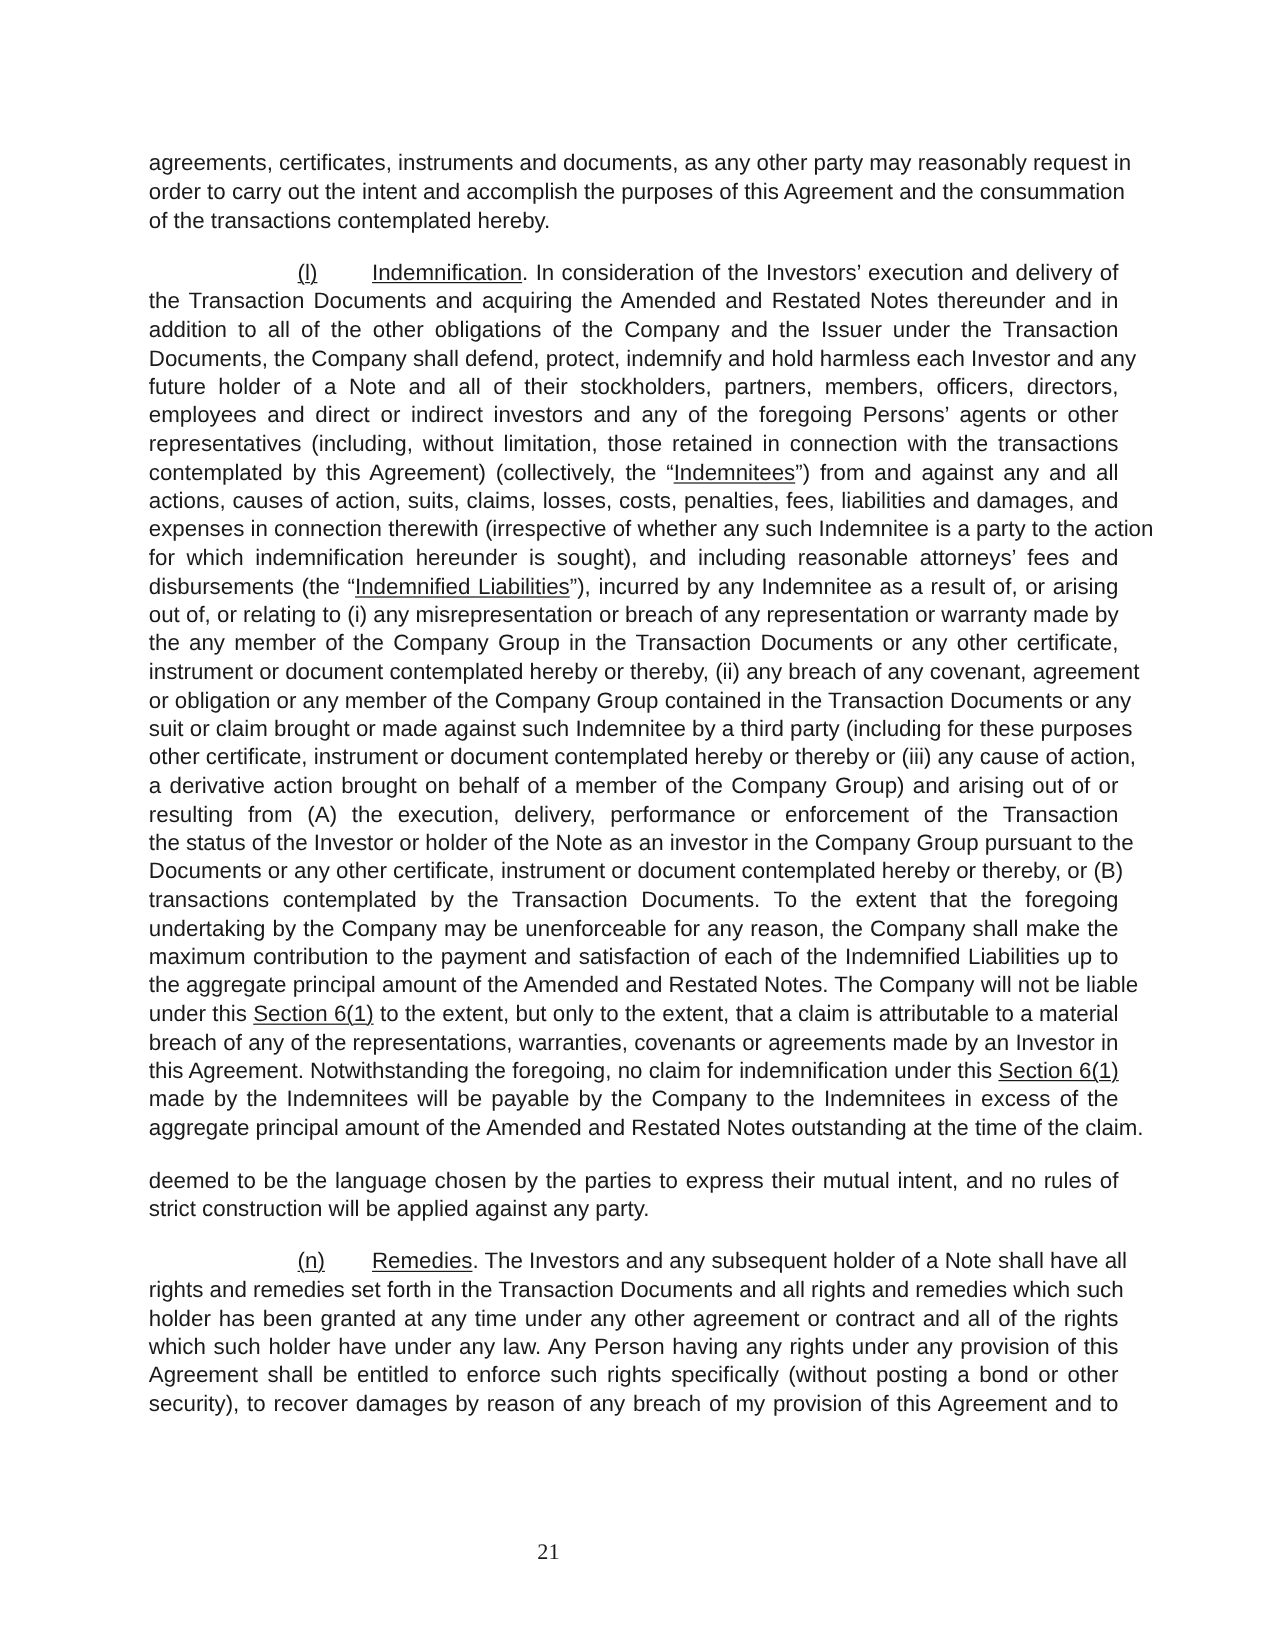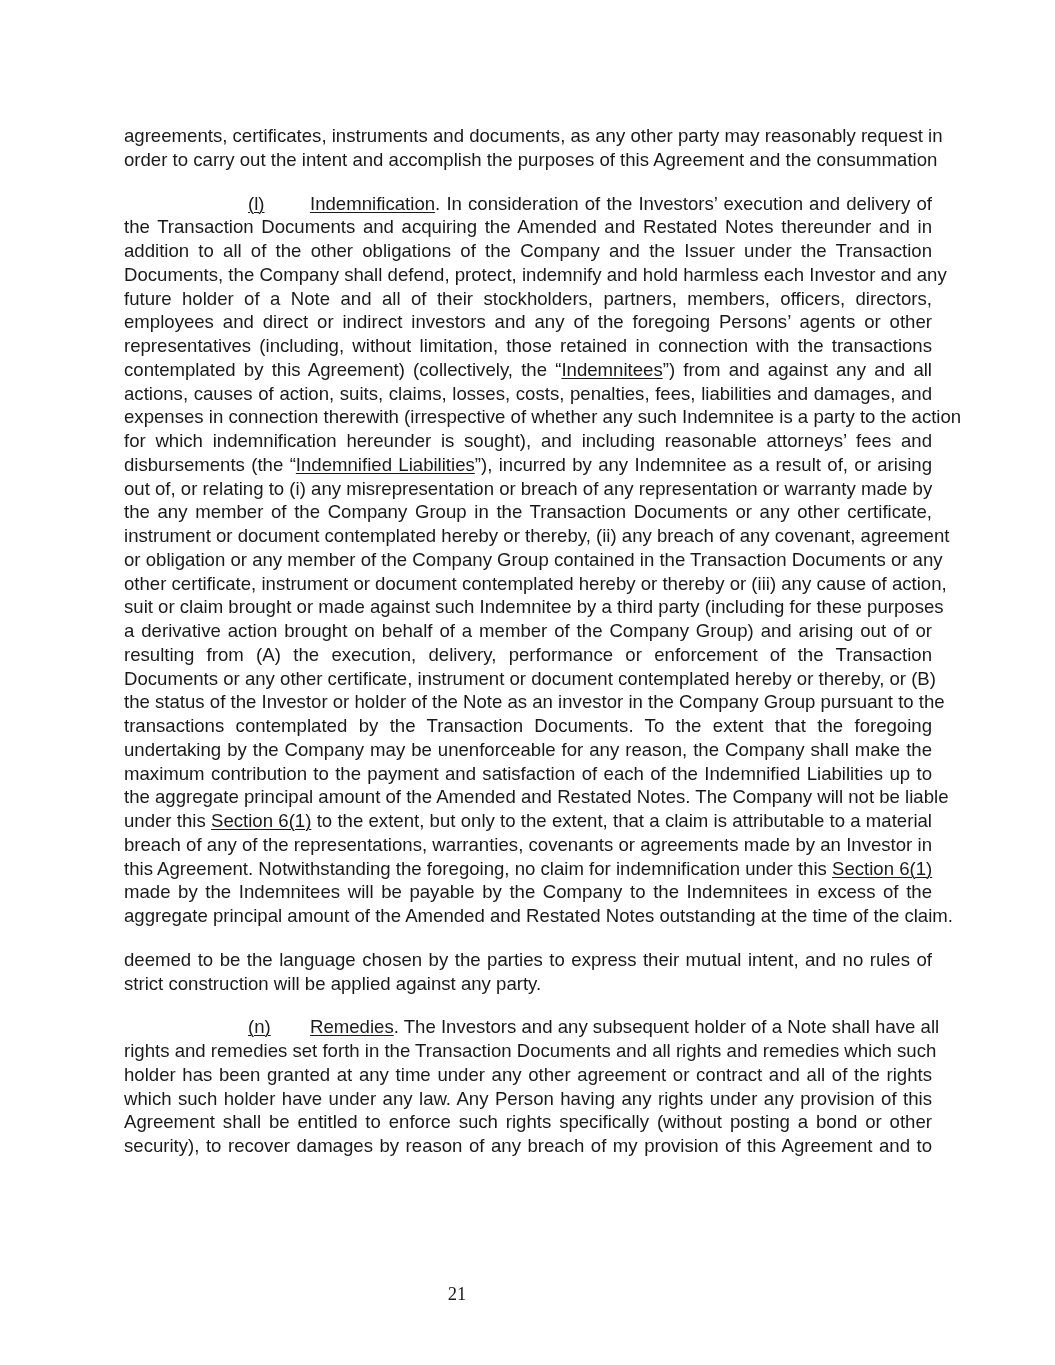--- a/index.html
+++ b/index.html
@@ -25,20 +25,21 @@
   }
 </style>
 </head>
 <body>
 
 <div class="page">
 
   <div class="para">
     <span class="line">agreements, certificates, instruments and documents, as any other party may reasonably request in</span>
     <span class="line">order to carry out the intent and accomplish the purposes of this Agreement and the consummation</span>
+    <span class="line last">of the transactions contemplated hereby.</span>
   </div>
 
   <div class="gap"></div>
 
   <div class="para">
     <span class="line"><span class="indent"></span><span class="num u">(l)</span><span class="u">Indemnification</span><span>. In consideration of the Investors’ execution and delivery of</span></span>
     <span class="line">the Transaction Documents and acquiring the Amended and Restated Notes thereunder and in</span>
     <span class="line">addition to all of the other obligations of the Company and the Issuer under the Transaction</span>
     <span class="line">Documents, the Company shall defend, protect, indemnify and hold harmless each Investor and any</span>
     <span class="line">future holder of a Note and all of their stockholders, partners, members, officers, directors,</span>
@@ -46,26 +47,26 @@
     <span class="line">representatives (including, without limitation, those retained in connection with the transactions</span>
     <span class="line"><span>contemplated by this Agreement) (collectively, the “</span><span class="u">Indemnitees</span><span>”) from and against any and all</span></span>
     <span class="line">actions, causes of action, suits, claims, losses, costs, penalties, fees, liabilities and damages, and</span>
     <span class="line">expenses in connection therewith (irrespective of whether any such Indemnitee is a party to the action</span>
     <span class="line">for which indemnification hereunder is sought), and including reasonable attorneys’ fees and</span>
     <span class="line"><span>disbursements (the “</span><span class="u">Indemnified Liabilities</span><span>”), incurred by any Indemnitee as a result of, or arising</span></span>
     <span class="line">out of, or relating to (i) any misrepresentation or breach of any representation or warranty made by</span>
     <span class="line">the any member of the Company Group in the Transaction Documents or any other certificate,</span>
     <span class="line">instrument or document contemplated hereby or thereby, (ii) any breach of any covenant, agreement</span>
     <span class="line">or obligation or any member of the Company Group contained in the Transaction Documents or any</span>
+    <span class="line">suit or claim brought or made against such Indemnitee by a third party (including for these purposes</span>
     <span class="line">other certificate, instrument or document contemplated hereby or thereby or (iii) any cause of action,</span>
-    <span class="line">suit or claim brought or made against such Indemnitee by a third party (including for these purposes</span>
     <span class="line">a derivative action brought on behalf of a member of the Company Group) and arising out of or</span>
     <span class="line">resulting from (A) the execution, delivery, performance or enforcement of the Transaction</span>
+    <span class="line">the status of the Investor or holder of the Note as an investor in the Company Group pursuant to the</span>
     <span class="line">Documents or any other certificate, instrument or document contemplated hereby or thereby, or (B)</span>
-    <span class="line">the status of the Investor or holder of the Note as an investor in the Company Group pursuant to the</span>
     <span class="line">transactions contemplated by the Transaction Documents. To the extent that the foregoing</span>
     <span class="line">undertaking by the Company may be unenforceable for any reason, the Company shall make the</span>
     <span class="line">maximum contribution to the payment and satisfaction of each of the Indemnified Liabilities up to</span>
     <span class="line">the aggregate principal amount of the Amended and Restated Notes. The Company will not be liable</span>
     <span class="line"><span>under this </span><span class="u">Section 6(1)</span><span> to the extent, but only to the extent, that a claim is attributable to a material</span></span>
     <span class="line">breach of any of the representations, warranties, covenants or agreements made by an Investor in</span>
     <span class="line"><span>this Agreement. Notwithstanding the foregoing, no claim for indemnification under this </span><span class="u">Section 6(1)</span></span>
     <span class="line">made by the Indemnitees will be payable by the Company to the Indemnitees in excess of the</span>
     <span class="line last">aggregate principal amount of the Amended and Restated Notes outstanding at the time of the claim.</span>
   </div>

